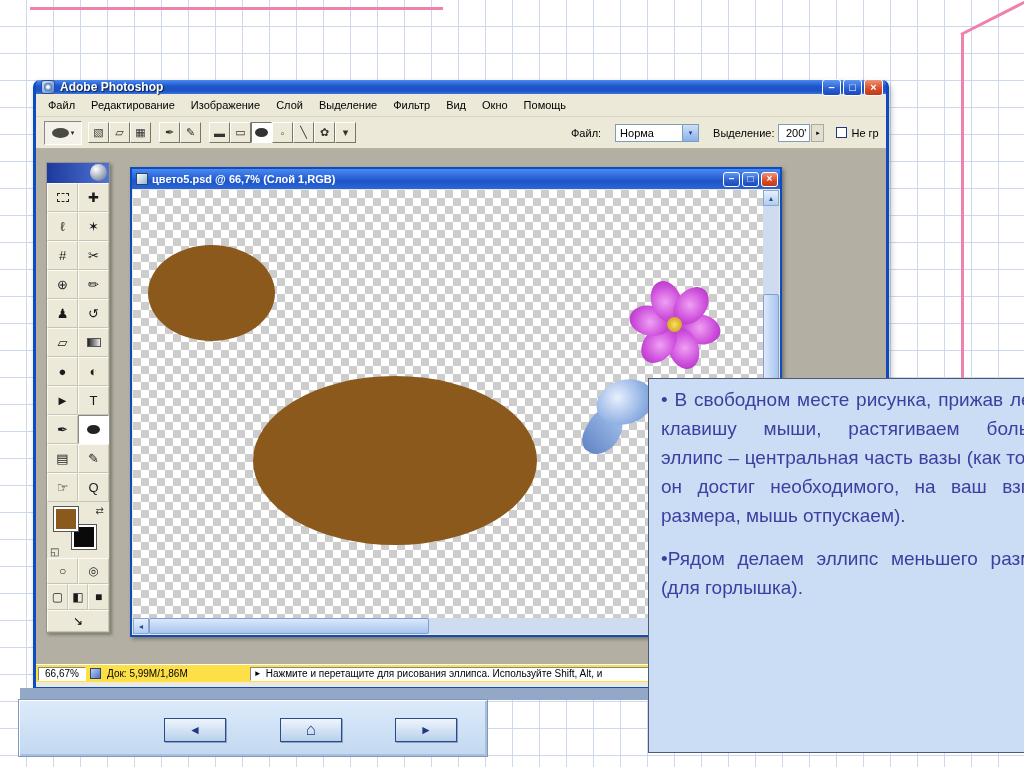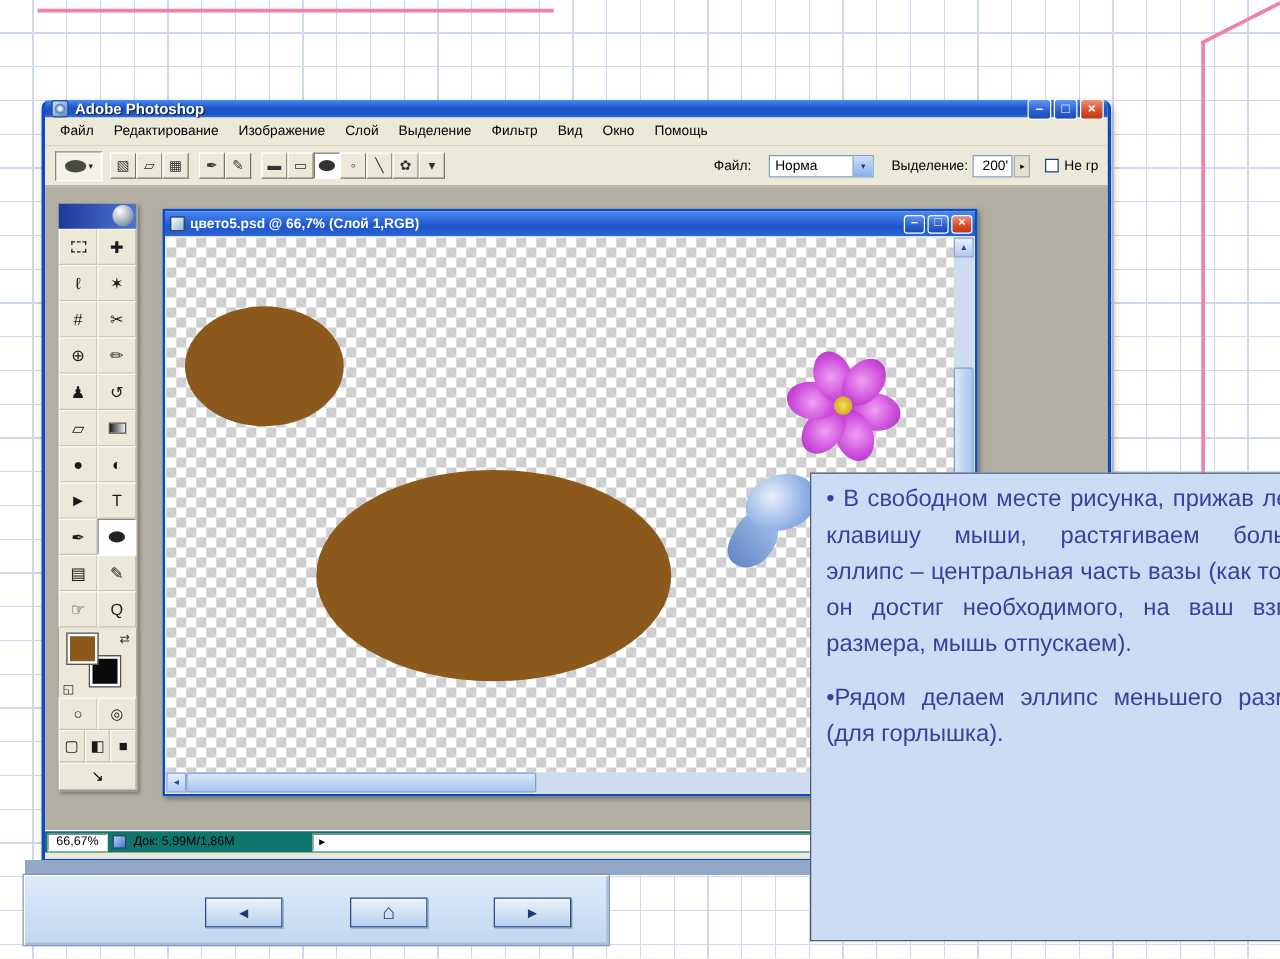--- a/index.html
+++ b/index.html
@@ -131,21 +131,21 @@
   .hscroll { position:absolute; left:1px; bottom:1px; width:631px; height:16px; background:#cfdcf0; }
   .sarr { position:absolute; width:16px; height:16px; background:linear-gradient(180deg,#e6f0fc,#b0ccf0);
     border:1px solid #8aa6d4; color:#2c4f8c; font-size:7px; display:flex; align-items:center; justify-content:center; cursor:pointer; }
   .sarr.up{top:0;left:0;} .sarr.dn{bottom:0;left:0;} .sarr.lf{left:0;top:0;} .sarr.rt{right:0;top:0;}
   .vthumb { position:absolute; left:0; top:104px; width:16px; height:160px; border-radius:2px;
     background:linear-gradient(90deg,#dce8fa,#a8c4ee); border:1px solid #7fa0d4; cursor:grab; }
   .hthumb { position:absolute; top:0; left:16px; width:280px; height:16px; border-radius:2px;
     background:linear-gradient(180deg,#dce8fa,#a8c4ee); border:1px solid #7fa0d4; cursor:grab; }
   .scorner { position:absolute; right:1px; bottom:1px; width:16px; height:16px; background:#ece9d8; }
 
-  .ps-statusbar { height:18px; background:#0f766e; border-top:1px solid #fff; display:flex; align-items:center;
+  .ps-statusbar { height:18px; background:#fde047; border-top:1px solid #fff; display:flex; align-items:center;
     gap:4px; font-size:10px; color:#000; padding:0 4px 0 2px; }
   .zoombox { width:48px; height:14px; background:#fff; border:1px solid; border-color:#888 #fff #fff #888;
     display:flex; align-items:center; justify-content:center; }
   .sicon { width:11px; height:11px; background:linear-gradient(135deg,#b8d0f0,#4a6fd0); border:1px solid #334466; }
   .docsize { padding:0 2px; }
   .hintwrap { flex:1; height:14px; margin-left:56px; background:#fff; border:1px solid; border-color:#888 #fff #fff #888;
     display:flex; align-items:center; gap:4px; padding-left:3px; overflow:hidden; white-space:nowrap; }
   .tri { font-size:8px; }
 
   
@@ -337,20 +337,21 @@
         </div>
       </div>
     </div>
 
     <div class="ps-statusbar">
       <span class="zoombox">66,67%</span>
       <span class="sicon"></span>
       <span class="docsize">Док: 5,99М/1,86М</span>
       <span class="hintwrap">
         <span class="tri">►</span>
+        <span>Нажмите и перетащите для рисования эллипса. Используйте Shift, Alt, и</span>
       </span>
     </div>
   </div>
 
   <div class="shadow-strip"></div>
   <div class="navbar">
     <div class="navbtn nb-back">◄</div>
     <div class="navbtn nb-home home-btn">⌂</div>
     <div class="navbtn nb-fwd">►</div>
   </div>

